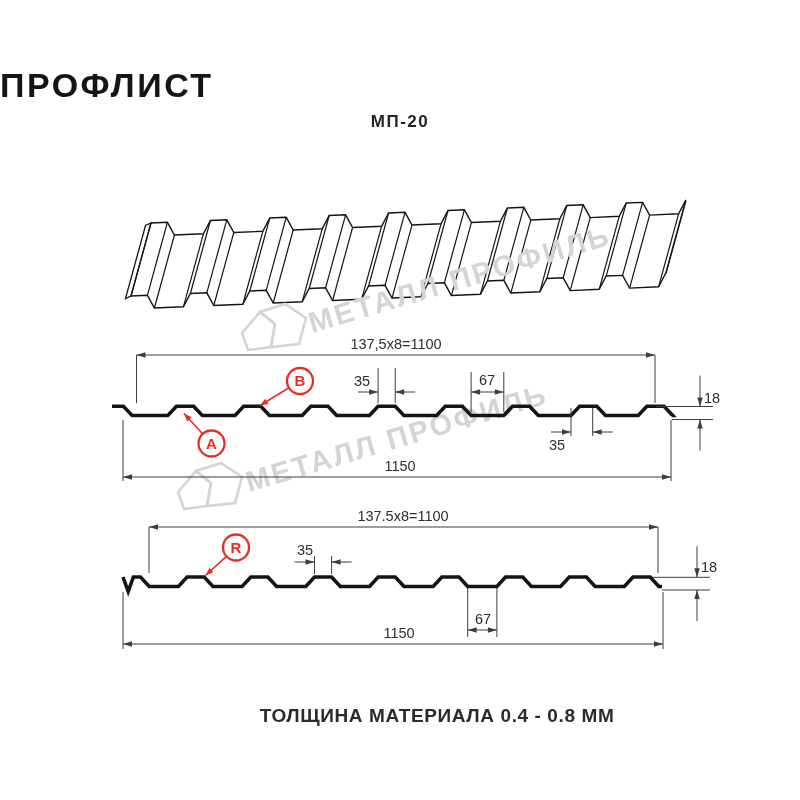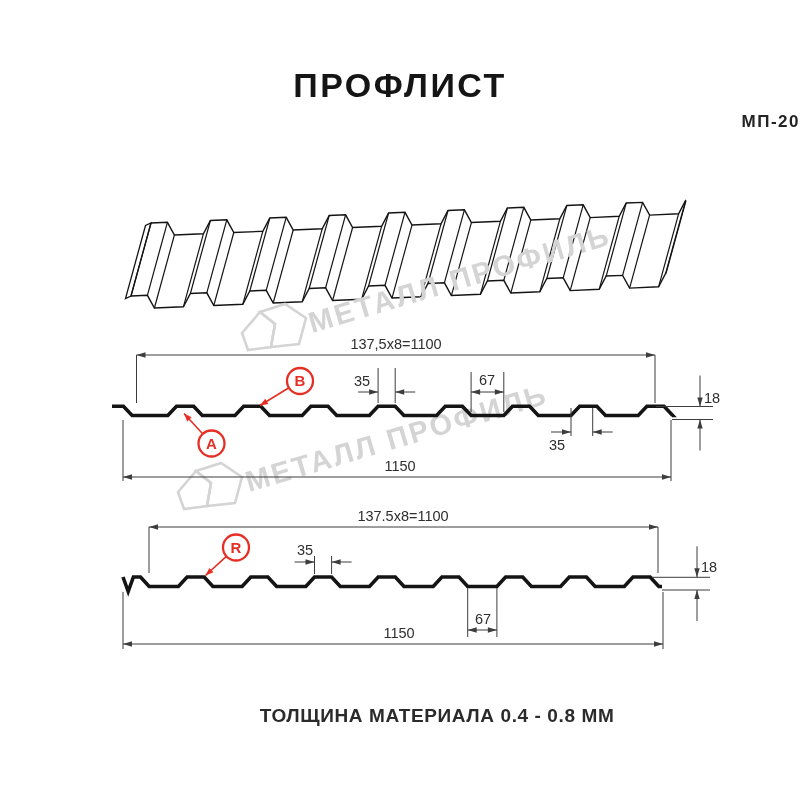--- a/index.html
+++ b/index.html
@@ -1,20 +1,20 @@
 <!DOCTYPE html>
 <html><head>
 <meta charset="utf-8">
 <style>
   html,body{margin:0;padding:0;background:#ffffff;}
   .page{position:relative;width:800px;height:800px;background:#fff;overflow:hidden;
         font-family:"Liberation Sans", sans-serif;}
-  .title{position:absolute;left:0;top:66px;width:800px;text-align:center;
+  .title{position:absolute;left:0;top:66px;width:800px;text-align:left;
          font-size:34px;font-weight:800;letter-spacing:2.5px;color:#151515;}
-  .subtitle{position:absolute;left:0;top:112px;width:800px;text-align:right;
+  .subtitle{position:absolute;left:0;top:112px;width:800px;text-align:center;
          font-size:17px;font-weight:600;letter-spacing:1.5px;color:#242424;}
   .footer{position:absolute;left:0;top:705px;width:800px;text-align:center;
          font-size:19px;font-weight:600;letter-spacing:.6px;color:#2b2b2b;padding-left:37px;}
   #diagram{position:absolute;left:0;top:0;}
   text{font-family:"Liberation Sans", sans-serif;}
 </style>
 </head>
 <body>
 
 <div class="page">

